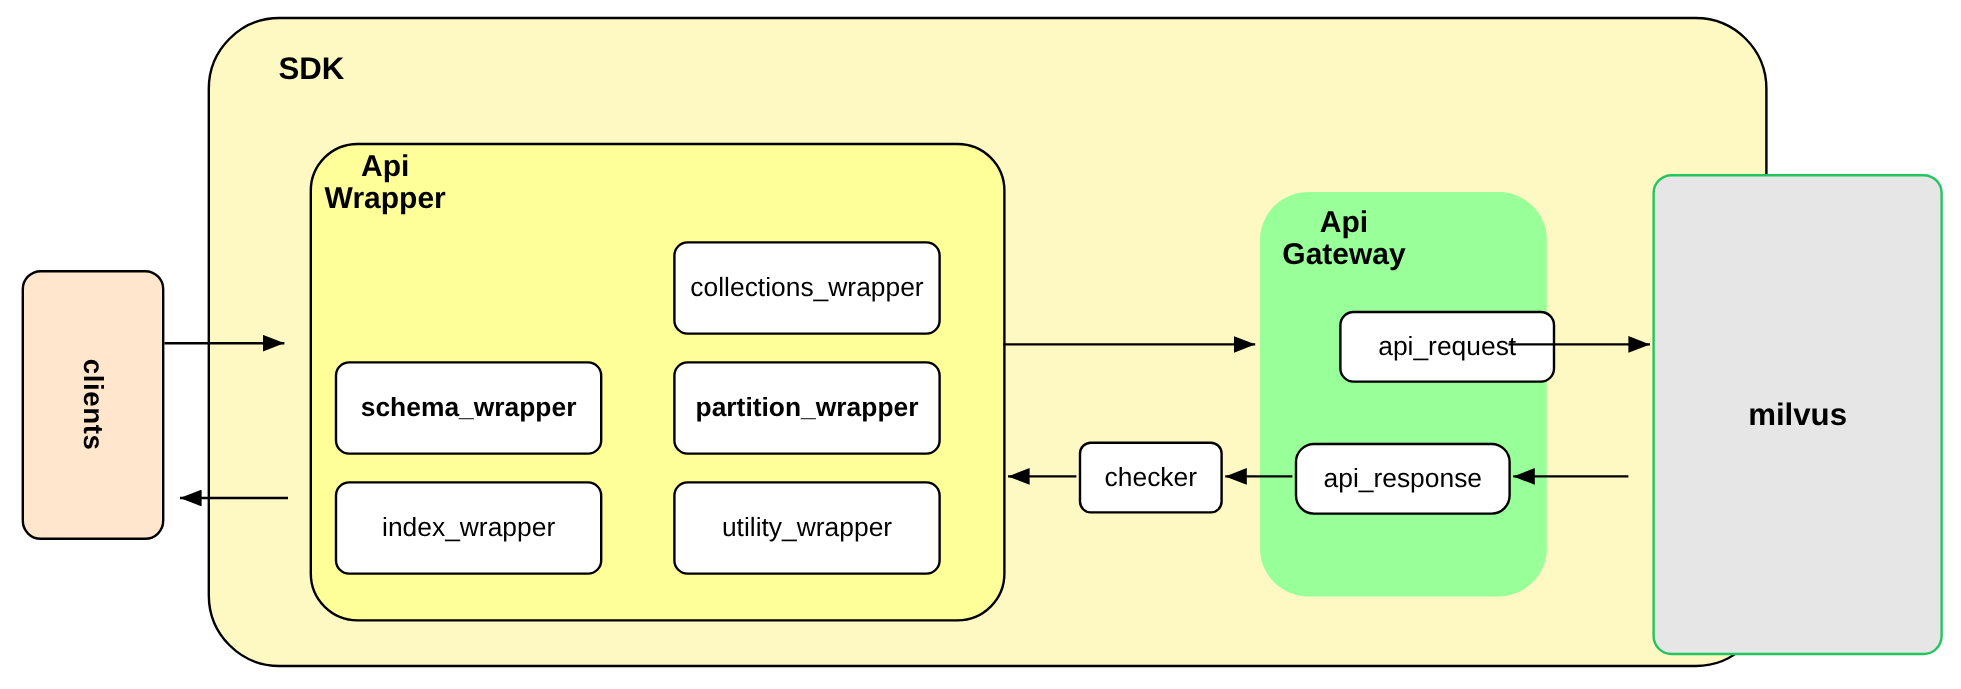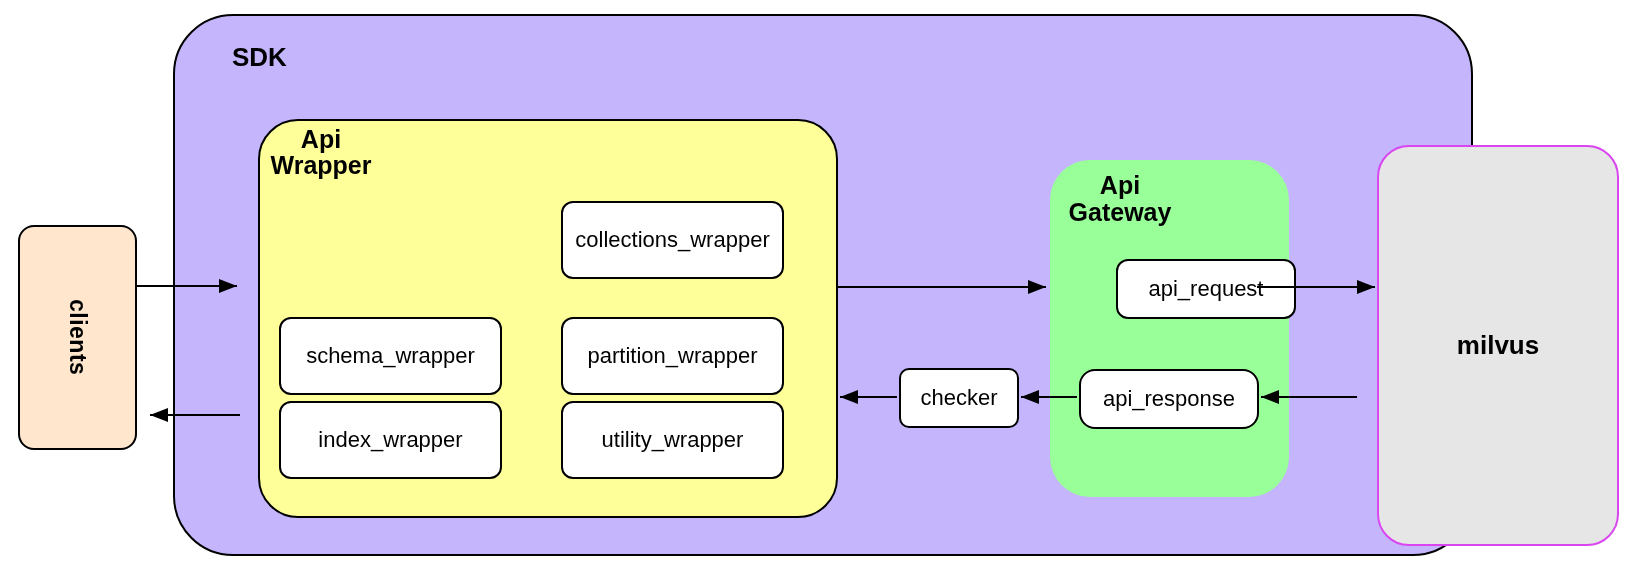--- a/index.html
+++ b/index.html
@@ -19,21 +19,21 @@
     left: 18px; top: 225px; width: 119px; height: 225px;
     background: #FFE6CC; border: 2px solid #000; border-radius: 16px;
     display: flex; align-items: center; justify-content: center;
   }
   .clients-label {
     writing-mode: vertical-rl;
     font-weight: bold; font-size: 23px; letter-spacing: 0.5px;
   }
   .sdk-box {
     left: 173px; top: 14px; width: 1300px; height: 542px;
-    background: #c4b5fd; border: 2px solid #000; border-radius: 60px;
+    background: #fef9c3; border: 2px solid #000; border-radius: 60px;
   }
   .sdk-label {
     left: 57px; top: 26px;
     font-weight: bold; font-size: 26px;
   }
   .wrapper-box {
     left: 83px; top: 103px; width: 580px; height: 399px;
     background: #FFFF99; border: 2px solid #000; border-radius: 40px;
   }
   .wrapper-label {
@@ -45,34 +45,34 @@
     left: 875px; top: 144px; width: 239px; height: 337px;
     background: #99FF99; border: none; border-radius: 40px;
   }
   .gateway-label {
     left: 0px; top: 12px; width: 140px;
     font-weight: bold; font-size: 25px; line-height: 27px;
     text-align: center; white-space: pre-line;
   }
   .milvus-box {
     left: 1377px; top: 145px; width: 242px; height: 401px;
-    background: #E6E6E6; border: 2px solid #d946ef; border-radius: 32px;
+    background: #E6E6E6; border: 2px solid #22c55e; border-radius: 16px;
     display: flex; align-items: center; justify-content: center;
   }
   .milvus-label { font-weight: bold; font-size: 26px; }
 
   
   .node {
     background: #ffffff; border: 2px solid #000; border-radius: 12px;
     display: flex; align-items: center; justify-content: center;
     font-size: 22px; text-align: center;
   }
   .wnode { width: 223px; height: 78px; }
   .w-c1 { left: 19px; }  .w-c2 { left: 301px; }
-  .w-r1 { top: 80px; }   .w-r2 { top: 196px; }  .w-r3 { top: 280px; }
+  .w-r1 { top: 80px; }   .w-r2 { top: 180px; font-weight: bold; }  .w-r3 { top: 280px; }
   .checker-node { left: 724px; top: 352px; width: 120px; height: 60px; border-radius: 10px; align-items: center; }
   .req-node  { left: 29px; top: 99px;  width: 180px; height: 60px; margin-left: 37px; }
   .resp-node { left: 29px; top: 209px; width: 180px; height: 60px; border-radius: 16px; }
 
   
   .overlay {
     position: absolute; left: 0; top: 0; width: 1634px; height: 574px;
     pointer-events: none; z-index: 10;
   }
   .overlay line { stroke: #000; stroke-width: 2; }

